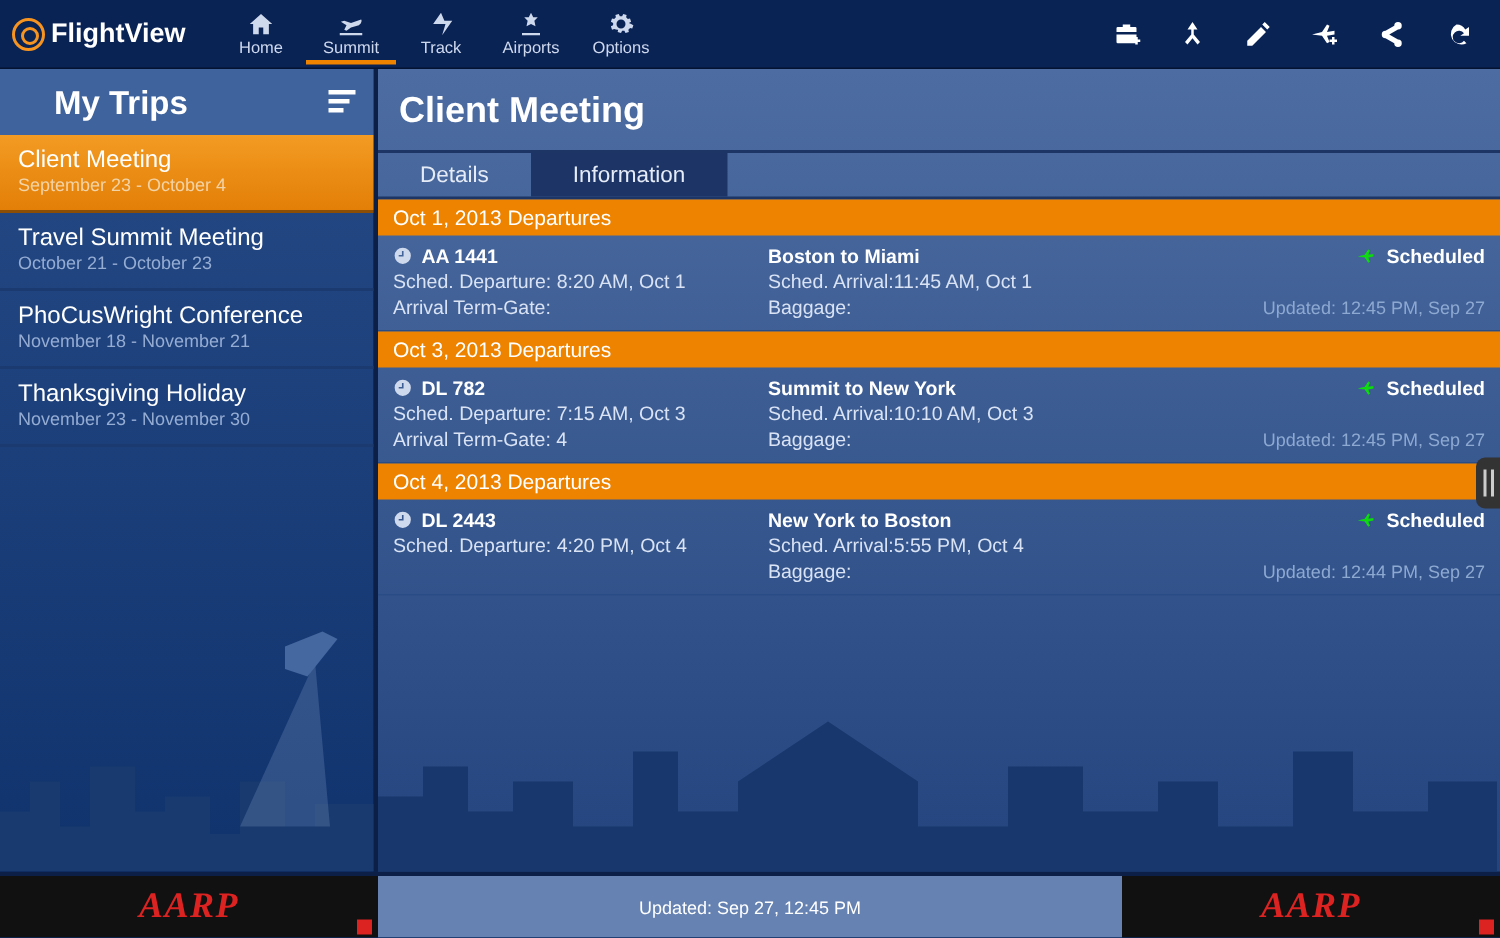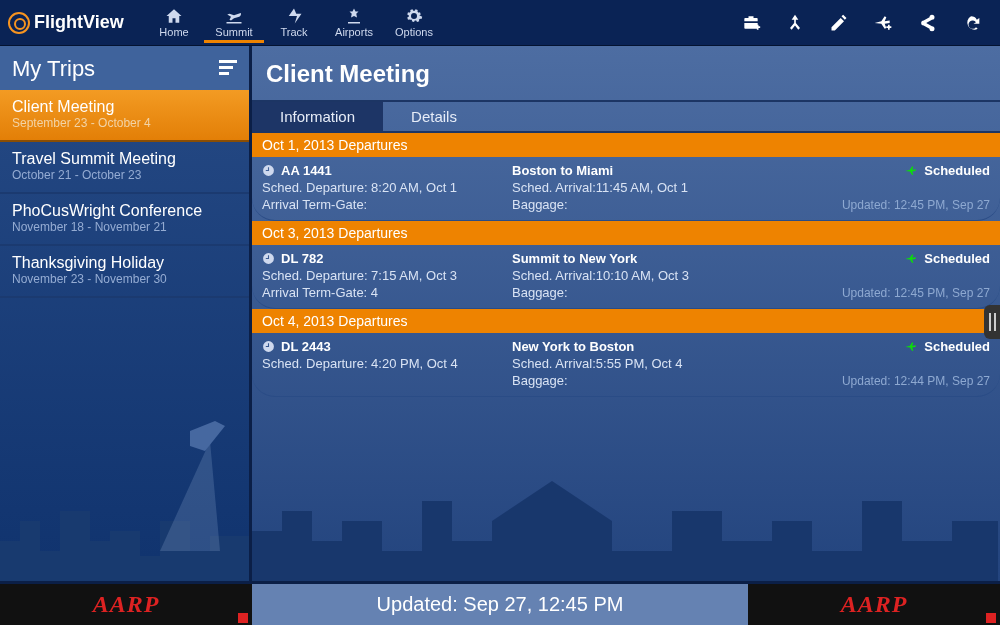--- a/index.html
+++ b/index.html
@@ -15,21 +15,21 @@
   .navitem .ico { height:20px; display:flex; align-items:center; justify-content:center;}
   .navitem svg { fill:#cfd9ee; }
   .navitem.active { border-bottom:3px solid #ee8300;}
   .toprighticons { margin-left:auto; display:flex; gap:22px; padding-right:14px;}
   .toprighticons .tric { width:22px; height:22px; cursor:pointer; display:flex; align-items:center; justify-content:center;}
   .toprighticons svg { fill:#fff; }
   
   .main { display:flex; height:calc(625px - 46px - 44px); }
   .sidebar { width:252px; background:linear-gradient(#264a85,#10336e); border-right:3px solid #0b1f47; position:relative;}
   .sidebar-head { display:flex; align-items:center; justify-content:space-between; padding:10px 12px 8px; background:#3f639c;}
-  .sidebar-head h2{ font-weight:normal; font-size:22px;}
+  .sidebar-head h2{ font-weight:bold; font-size:22px;margin-left:24px;}
   .sorticon { width:18px; cursor:pointer;}
   .sorticon div{ height:3px;background:#fff; margin-bottom:3px;}
   .sorticon div:nth-child(1){width:18px}
   .sorticon div:nth-child(2){width:14px}
   .sorticon div:nth-child(3){width:10px}
   .triplist .trip { padding:8px 12px 10px; border-bottom:2px solid #1b3a70; cursor:pointer;}
   .triplist .trip.active{ background:linear-gradient(#f39b23,#e37f07); border-bottom-color:#8b4e04;}
   .triplist .trip .name{font-size:16px; color:#fff;}
   .triplist .trip.active .name{color:#fff;}
   .triplist .trip .dates{font-size:12px; color:#95acd3;}
@@ -37,37 +37,37 @@
   
   .skyline { position:absolute; left:0; right:0; bottom:0; height:200px; overflow:hidden; pointer-events:none;}
   .skyline svg { position:absolute; bottom:0; left:0; right:0;}
   
   .content { flex:1; background:linear-gradient(#4d6da2,#23447e); position:relative; display:flex; flex-direction:column;}
   .content-title { font-size:24px; font-weight:bold; padding:14px 14px 12px;}
   .tabs { display:flex; border-top:2px solid #1c3564; border-bottom:2px solid #1c3564;}
   .tab { padding:6px 28px; font-size:15px; color:#e6ecf7; background:transparent; border:none; cursor:pointer;}
   .tab.active { background:#1d3566; }
   .grouphead { background:#ee8300; color:#fff; font-size:14px; padding:4px 10px;}
-  .flight { display:grid; grid-template-columns: 250px 1fr 170px; padding:6px 10px 8px; font-size:13px; color:#d9e3f4; border-bottom:1px solid #2a4c86; cursor:pointer;border-radius:23px;}
+  .flight { display:grid; grid-template-columns: 250px 1fr 170px; padding:6px 10px 8px; font-size:13px; color:#d9e3f4; border-bottom:1px solid #2a4c86; cursor:pointer;}
   .flight .col1 .fnum { font-weight:bold; color:#fff; display:flex; align-items:center; gap:6px;}
   .flight .col1 .fnum svg{fill:#cfd9ee;}
   .flight .col2 .route { font-weight:bold; color:#fff;}
   .flight .col3 { text-align:right;}
   .flight .status { color:#fff; font-weight:bold; display:flex; align-items:center; justify-content:flex-end; gap:6px;}
   .flight .status svg{ fill:#0cdc0c;}
   .flight .updated { color:#8ea9d1; font-size:12px; margin-top:20px;text-align:right;}
   .flight .line { margin-top:2px;}
   
   .content .sky { position:absolute; left:0; right:0; bottom:0; height:180px; pointer-events:none;}
   
   .bottom { height:44px; display:flex; border-top:3px solid #0b1f47;}
   .ad { width:252px; background:#111; display:flex; align-items:center; justify-content:center; position:relative;}
   .ad .aarp{ font-family: Georgia, serif; font-weight:bold; font-style:italic; font-size:24px; color:#d22; letter-spacing:1px;}
   .ad .rsq{position:absolute; width:10px; height:10px; background:#d22; bottom:2px; right:4px;}
-  .updbar { flex:1; background:#6582b2; display:flex; align-items:center; justify-content:center; font-size:20px;}
+  .updbar { flex:1; background:#6582b2; display:flex; align-items:center; justify-content:center; font-size:12px;}
   
   .edgegrab{position:absolute; right:0; top:305px; width:16px; height:34px; background:#333; border-radius:6px 0 0 6px; display:flex; align-items:center; justify-content:center; gap:3px;}
   .edgegrab span{width:2px;height:18px;background:#ccc;display:block;}
 </style>
 </head>
 <body>
 
 <div class="topbar">
   <div class="brand">
     <div class="eye"></div>
@@ -187,22 +187,22 @@
         <g fill="#4668a0">
             <path d="M190 50l25-10 10 5-20 25-15-5z"></path>
           </g>
       </svg>
     </div>
   </div>
 
   <div class="content">
     <div class="content-title">Client Meeting</div>
     <div class="tabs">
+      <button class="tab">Details</button>
       <button class="tab active">Information</button>
-      <button class="tab">Details</button>
     </div>
 
     <div id="groups">
         <div class="grouphead">Oct 1, 2013 Departures</div>
         <div class="flight">
           <div class="col1">
             <div class="fnum">
               <svg width="13" height="13" viewBox="0 0 24 24">
                 <path d="M12 2a10 10 0 100 20 10 10 0 000-20zm1 11H7v-2h4V6h2z"></path>
               </svg>

